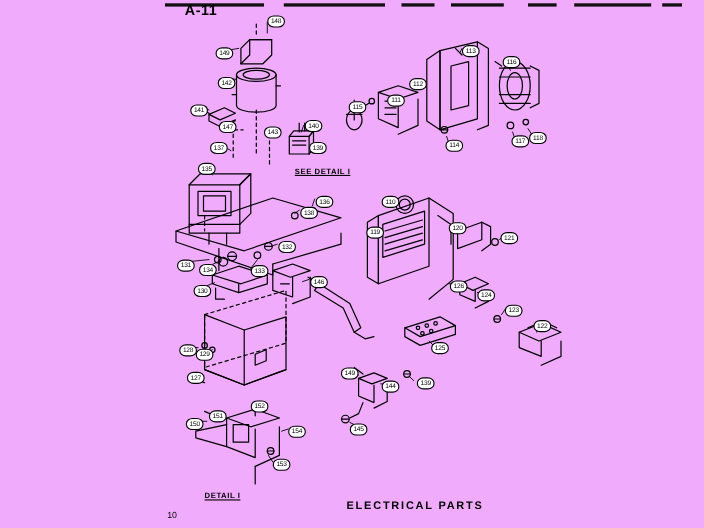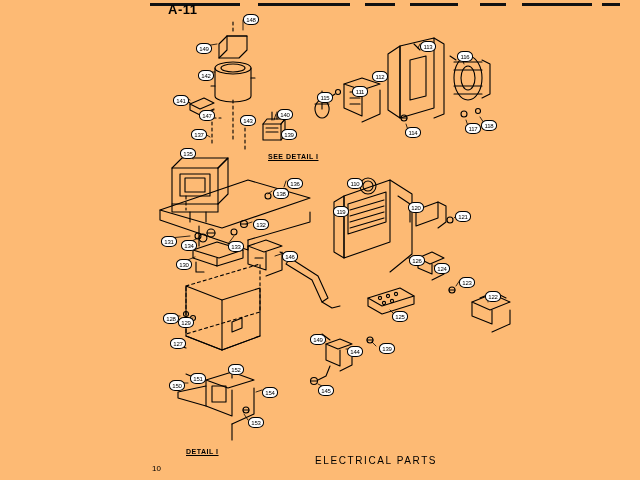--- a/index.html
+++ b/index.html
@@ -11,21 +11,21 @@
     width: 640px;
     height: 480px;
     overflow: hidden;
     font-family: "Liberation Sans", sans-serif;
     color: #000000;
   }
   #page {
     position: relative;
     width: 640px;
     height: 480px;
-    background: #fdba74;
+    background: #f0abfc;
   }
   .top-rule {
     position: absolute;
     left: 150px;
     top: 0px;
     width: 470px;
     height: 10px;
     overflow: hidden;
   }
   .top-rule .seg {
@@ -40,21 +40,21 @@
     top: 2px;
     font-size: 13px;
     font-weight: bold;
     letter-spacing: 0.5px;
   }
   .fig-title {
     position: absolute;
     left: 285px;
     top: 455px;
     font-size: 10px;
-    font-weight: normal;
+    font-weight: bold;
     letter-spacing: 1.6px;
     padding-left: 30px;
   }
   .page-num {
     position: absolute;
     left: 152px;
     top: 464px;
     font-size: 8px;
     font-weight: normal;
   }

